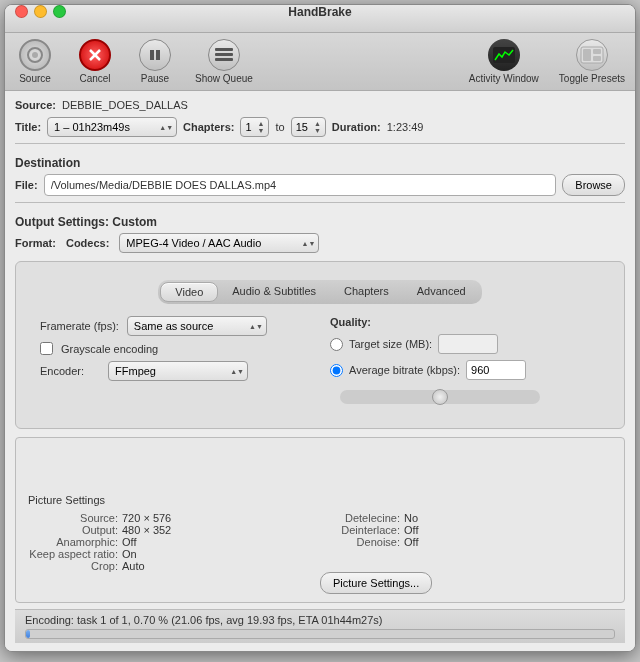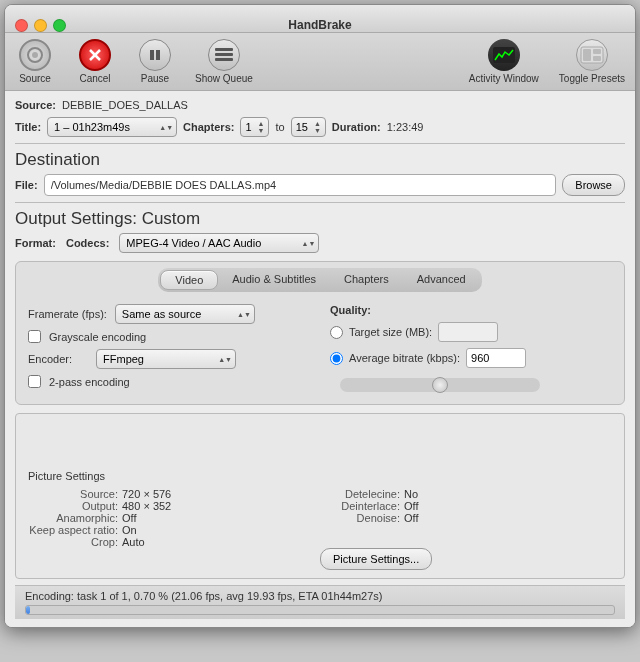--- a/index.html
+++ b/index.html
@@ -17,21 +17,21 @@
       background: #ececec;
       border-radius: 8px;
       box-shadow: 0 4px 20px rgba(0,0,0,0.5);
       border: 1px solid #888;
       overflow: hidden;
     }
     .titlebar {
       background: linear-gradient(to bottom, #e8e8e8, #d0d0d0);
       height: 28px;
       display: flex;
-      align-items: flex-end;
+      align-items: flex-start;
       padding: 0 10px;
       border-bottom: 1px solid #aaa;
       position: relative;
     }
     .traffic-lights {
       display: flex;
       gap: 6px;
     }
     .traffic-light {
       width: 13px; height: 13px;
@@ -148,24 +148,24 @@
       gap: 2px;
       cursor: pointer;
     }
     .stepper-arrows {
       display: flex;
       flex-direction: column;
       margin-left: 4px;
     }
     .stepper-arrows span { font-size: 7px; line-height: 1; color: #555; cursor: pointer; }
     .section-title {
-      font-weight: normal;
-      font-size: 17px;
-      color: #333;
-      margin: 6px 0 4px;
+      font-weight: bold;
+      font-size: 12px;
+      color: #333;
+      margin: 12px 0 4px;
     }
     .file-row {
       display: flex;
       align-items: center;
       gap: 6px;
       margin-bottom: 6px;
     }
     .file-input {
       flex: 1;
       background: white;
@@ -189,21 +189,21 @@
     .format-row {
       display: flex;
       align-items: center;
       gap: 10px;
       margin-bottom: 8px;
     }
     .tabs-container {
       background: #e0e0e0;
       border: 1px solid #bbb;
       border-radius: 6px;
-      padding: 6px;
+      padding: 18px;
     }
     .tabs {
       display: flex;
       justify-content: center;
       gap: 0;
       margin-bottom: 8px;
       background: linear-gradient(to bottom, #d0d0d0, #bebebe);
       border-radius: 10px;
       padding: 2px;
       width: fit-content;
@@ -472,24 +472,20 @@
             <div class="form-row">
               <input type="checkbox" style="">
               <span class="label">Grayscale encoding</span>
             </div>
             <div class="form-row">
               <span class="label">Encoder:</span>
               <div class="select-box" style="min-width:140px;margin-left:16px">
                 <span>FFmpeg</span>
               </div>
             </div>
-            <div class="form-row">
-              <input type="checkbox" style="">
-              <span class="label">2-pass encoding</span>
-            </div>
           </div>
           <div class="right-col quality-section">
             <span class="label bold">Quality:</span>
             <div class="radio-row">
               <input type="radio" name="quality" style="">
               <span class="label">Target size (MB):</span>
               <input class="quality-input" type="text" style="background: rgb(238, 238, 238);">
             </div>
             <div class="radio-row">
               <input type="radio" name="quality" checked="" style="">

